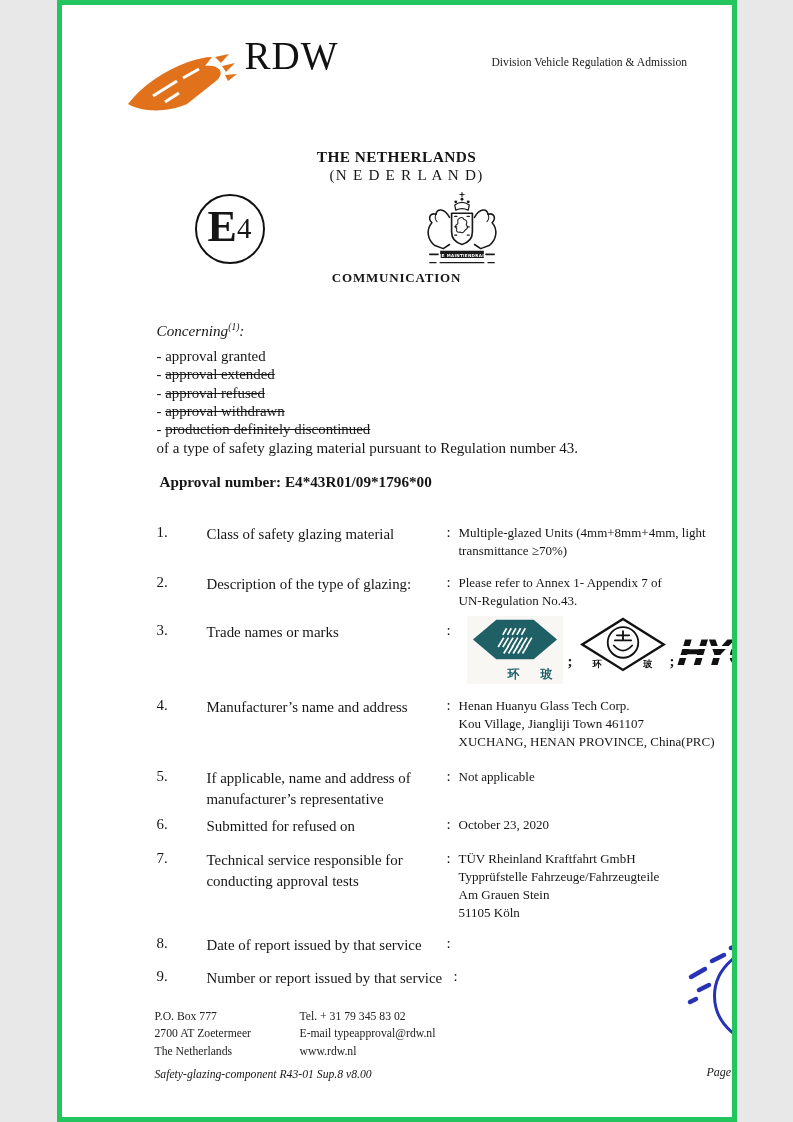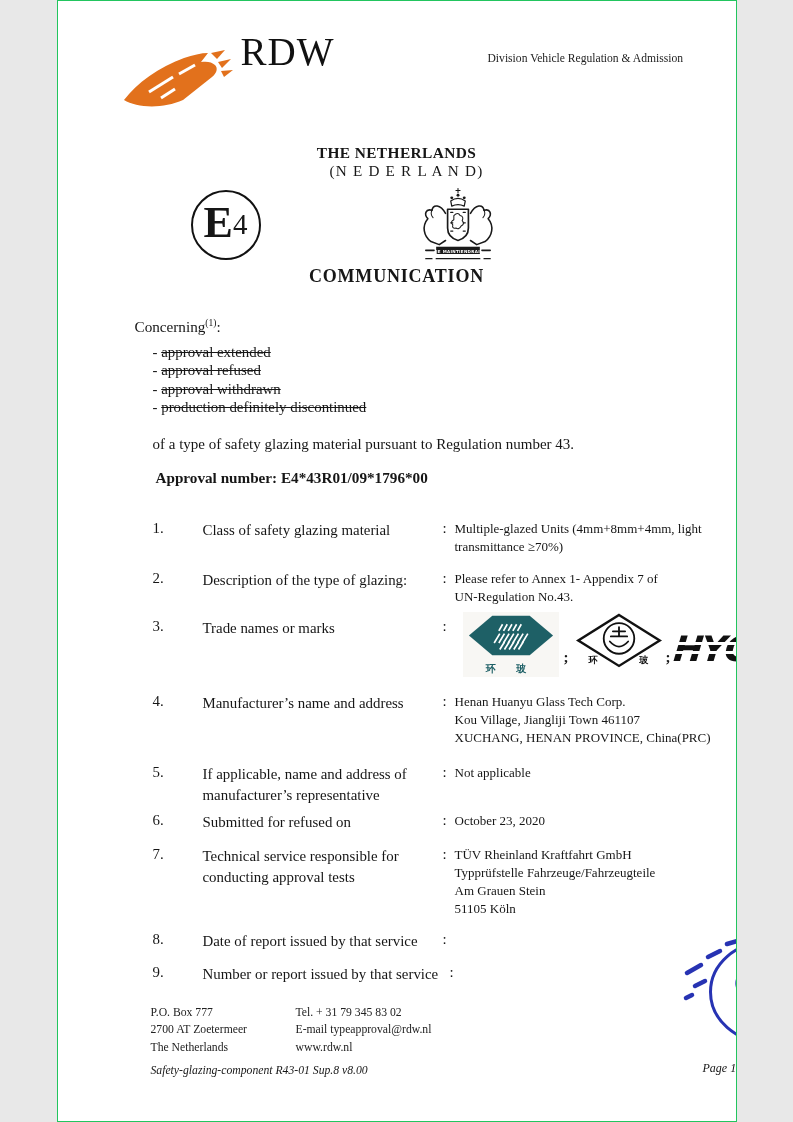--- a/index.html
+++ b/index.html
@@ -1,53 +1,53 @@
 <!DOCTYPE html>
 <html><head>
 <meta charset="utf-8">
 <style>
   html,body{margin:0;padding:0;background:#e8e8e8;}
   .page{
     position:relative;width:680px;height:1122px;background:#ffffff;
-    margin:0 auto;overflow:hidden;border:1px solid #22c55e;box-sizing:border-box;
+    margin:0 auto;overflow:hidden;border:5px solid #22c55e;box-sizing:border-box;
     font-family:"Liberation Serif","DejaVu Serif",serif;color:#161616;
   }
   .abs{position:absolute;}
   
   .brand{left:183px;top:28px;font-size:39px;letter-spacing:1px;color:#111;}
   .division{left:430px;top:51px;font-size:11.6px;color:#222;}
   
   .center{left:0;right:0;text-align:center;}
   .country{top:143px;font-size:15.4px;font-weight:bold;letter-spacing:.4px;}
   .country-alt{top:161px;font-size:15.2px;letter-spacing:1.2px;padding-left:20px;}
-  .communication{top:265px;font-size:18px;font-weight:bold;letter-spacing:.8px;}
+  .communication{top:265px;font-size:13px;font-weight:bold;letter-spacing:.8px;}
   .emark{left:133px;top:189px;width:70px;height:70px;border:2.5px solid #111;border-radius:50%;
     display:flex;align-items:center;justify-content:center;box-sizing:border-box;}
   .emark .e{font-size:44px;font-weight:bold;line-height:1;margin-top:-4px;}
   .emark .n{font-size:29px;line-height:1;margin-top:-2px;}
   
   .coa-black{color:#1a1a1a;}
   .coa-blue{color:#2733b3;}
   .coa-stroke{stroke:currentColor;fill:none;stroke-linecap:round;stroke-linejoin:round;}
   .coa-fill{fill:currentColor;stroke:none;}
   .coa-motto{fill:#ffffff;font-family:"DejaVu Sans",sans-serif;font-size:3.9px;font-weight:bold;text-anchor:middle;letter-spacing:.3px;}
-  .concerning-label{left:77px;top:317px;font-size:15.2px;}
+  .concerning-label{left:95px;top:317px;font-size:15.2px;font-style:italic;}
   .concerning-label sup{font-size:9.5px;}
   .options{left:95px;top:342px;line-height:18.3px;font-size:14.9px;}
   .struck{text-decoration:line-through;}
   .subject{left:95px;top:435px;font-size:15px;}
   .approval{left:98px;top:468px;font-size:15.2px;font-weight:bold;}
   
   .row-no{left:95px;width:30px;font-size:14.9px;}
   .row-label{left:145px;width:262px;font-size:14.9px;line-height:21.4px;white-space:pre-line;}
   .row-colon{left:385px;font-size:14.9px;}
   .row-value{left:397px;width:330px;font-size:13px;line-height:18px;white-space:pre-line;}
   
   .logo1{left:405px;top:611px;width:94px;text-align:center;background:#f8f7f4;padding:2px 1px 1px;}
-  .logo1-caption{color:#1e6066;font-size:10px;font-weight:bold;letter-spacing:9px;display:block;margin-top:1px;white-space:nowrap;}
+  .logo1-caption{color:#1e6066;font-size:12px;font-weight:bold;letter-spacing:9px;display:block;margin-top:1px;white-space:nowrap;text-align:right;}
   .tm-sep{font-size:15px;font-weight:bold;}
   .sep1{left:506px;top:648px;}
   .sep2{left:608px;top:648px;}
   .logo2{left:517px;top:612px;}
   .logo2 text{font-size:9px;fill:#111;font-weight:bold;}
   .hyg{left:616px;top:629px;width:80px;height:38px;font-family:"DejaVu Sans",sans-serif;
     font-weight:bold;font-style:italic;font-size:35px;line-height:38px;letter-spacing:-2px;color:#111;
     transform:skewX(-6deg);}
   .hyg .stripe{position:absolute;left:-4px;right:-4px;height:2.6px;background:#fff;}
   .hyg .s1{top:12px;} .hyg .s2{top:21px;}
@@ -115,20 +115,21 @@
   <svg class="abs coa-black" style="left:348px;top:187px" width="104" height="80" viewBox="0 0 100 76">
     <use href="#coa"></use>
   </svg>
 
   <div class="abs center communication">COMMUNICATION</div>
 
   <div class="abs concerning-label">
     <span>Concerning</span><sup>(1)</sup><span>:</span>
   </div>
   <div class="abs options">
+    <div><span>- </span><span>approval granted</span></div>
     <div><span>- </span><span class="struck">approval extended</span></div>
     <div><span>- </span><span class="struck">approval refused</span></div>
     <div><span>- </span><span class="struck">approval withdrawn</span></div>
     <div><span>- </span><span class="struck">production definitely discontinued</span></div>
   </div>
   <div class="abs subject">of a type of safety glazing material pursuant to Regulation number 43.</div>
 
   <div class="abs approval">
     <span>Approval number:</span>
     <span>E4*43R01/09*1796*00</span>

